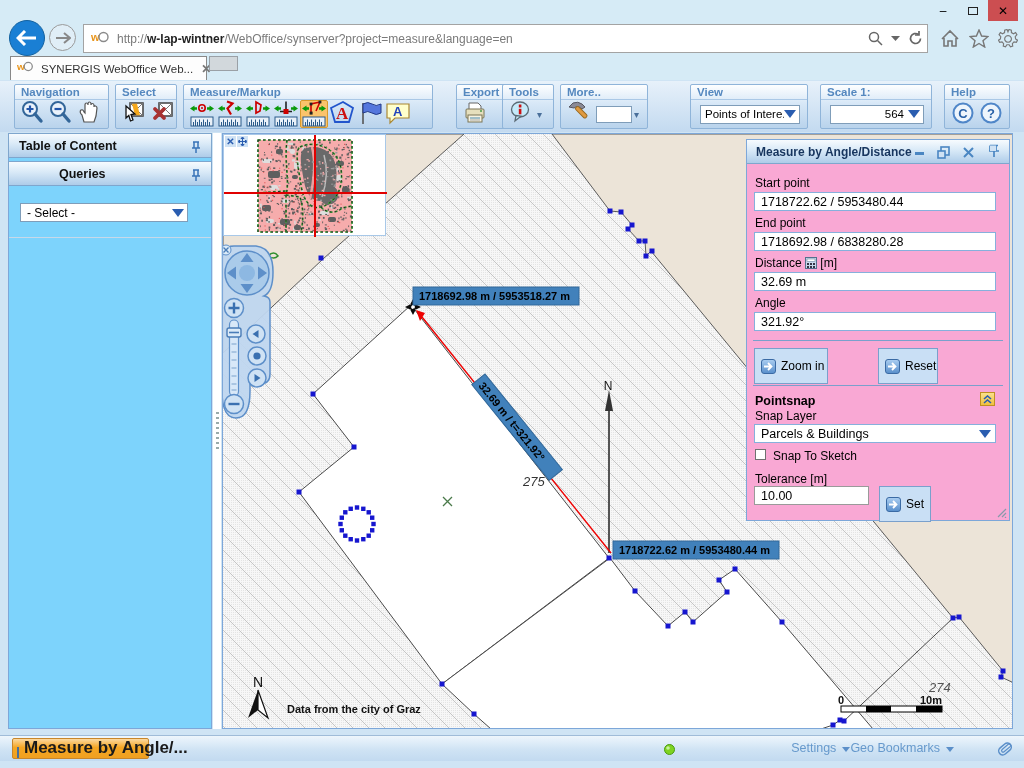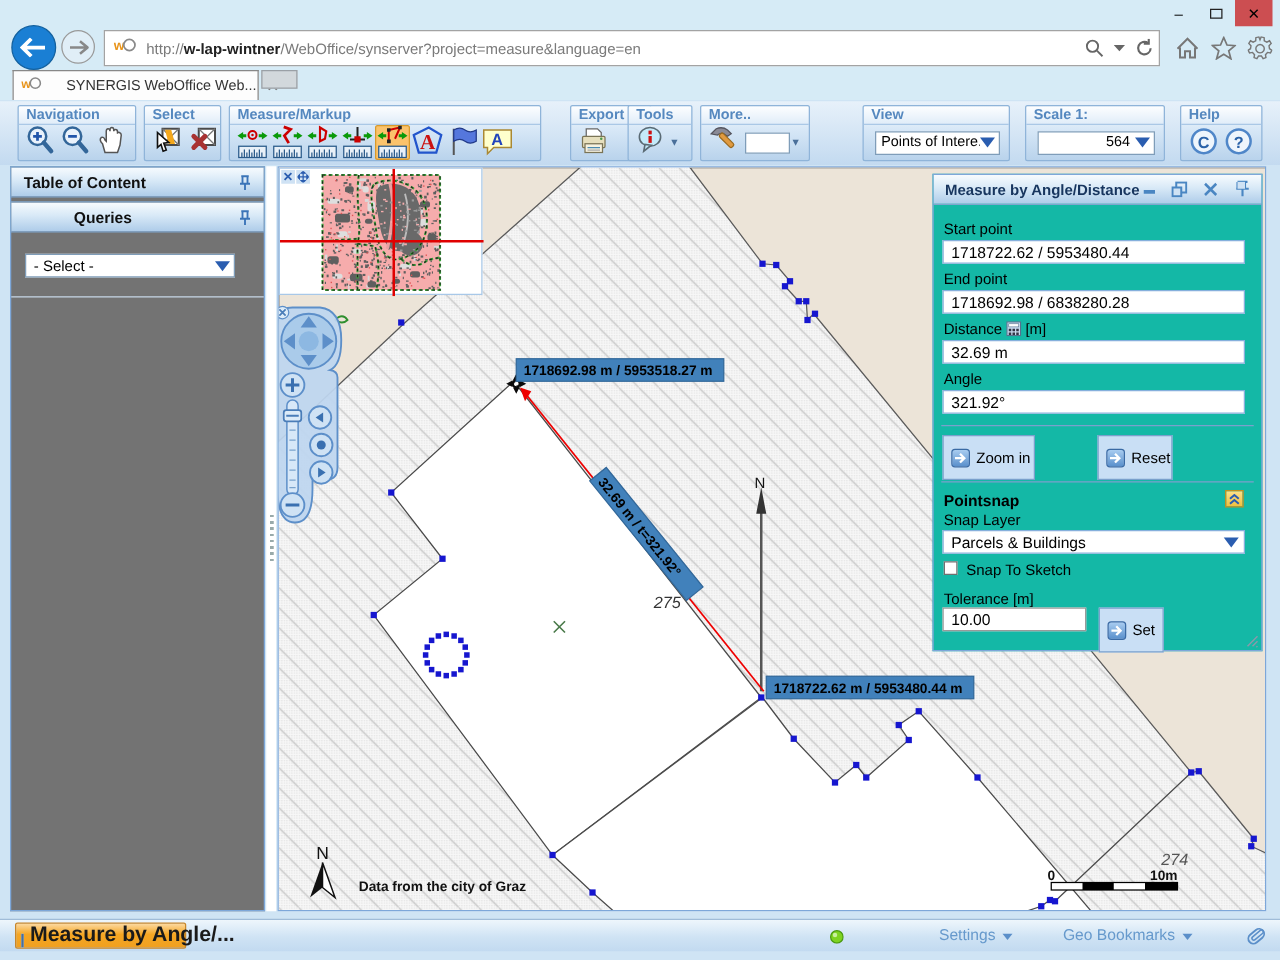--- a/index.html
+++ b/index.html
@@ -16,21 +16,21 @@
 #addr { position:absolute; left:83px; top:24px; width:845px; height:29px; background:#fff;
   border:1px solid #a3a3a3; display:flex; align-items:center; }
 #addr .fav { margin:0 6px 0 7px; }
 #addr .url { font-size:12px; color:#7a7a7a; white-space:nowrap; }
 #addr .url b { color:#222; font-weight:bold; }
 #addricons { position:absolute; right:4px; top:0; height:27px; display:flex; align-items:center; gap:8px; color:#666; }
 #chromeicons { position:absolute; left:936px; top:24px; width:86px; height:29px; display:flex; align-items:center; justify-content:space-around; }
 
 #tab { position:absolute; left:10px; top:56px; width:197px; height:24px; background:#fdfdfd;
   border:1px solid #888; border-bottom:none; display:flex; align-items:center; }
-#tab .txt { font-size:11.5px; color:#333; margin-left:18px; white-space:nowrap; }
+#tab .txt { font-size:11.5px; color:#333; margin-left:6px; white-space:nowrap; }
 #tab .x { margin-left:8px; color:#777; font-size:12px; font-weight:bold; }
 #tabstub { position:absolute; left:209px; top:56px; width:29px; height:15px; background:#d2d8dc; border:1px solid #9aa0a6; }
 
 #pagebg { position:absolute; left:0; top:80px; width:1024px; height:688px; background:#cfe4f4; }
 #toolbar { position:absolute; left:0; top:81px; width:1024px; height:51px;
   background:linear-gradient(#e7f1fa,#c3daf0); }
 .grp { position:absolute; top:3px; height:45px; border:1px solid #8fb4d9; border-radius:2px;
   background:linear-gradient(#fdfeff,#d8e8f7 42%,#b9d3ec); }
 .gt { font-size:11.5px; font-weight:bold; color:#5588bf; padding:1px 0 0 6px; height:15px;
   border-bottom:1px solid #aac8e6; }
@@ -38,21 +38,21 @@
 .ic { display:inline-flex; width:28px; height:28px; align-items:center; justify-content:center; }
 .ic.on { background:#fbc36b; border:1px solid #d89a2c; border-radius:2px; }
 .caret { color:#4a6f9a; font-size:10px; margin-left:2px; }
 .mini { display:inline-block; width:36px; height:17px; background:#fff; border:1px solid #7f9db9; margin-left:3px; }
 .seld { display:inline-flex; margin-left:5px; width:calc(100% - 12px); height:19px; background:#fff;
   border:1px solid #7f9db9; align-items:center; }
 .seltxt { flex:1; font-size:11.5px; color:#000; padding:0 4px; white-space:nowrap; overflow:hidden; }
 .dtri { flex:0 0 auto; width:0; height:0; border-left:6px solid transparent; border-right:6px solid transparent;
   border-top:8px solid #2a5db0; margin-right:3px; }
 
-#sidebar { position:absolute; left:8px; top:133px; width:204px; height:596px; background:#737373;
+#sidebar { position:absolute; left:8px; top:133px; width:204px; height:596px; background:#7dd3fc;
   border:1px solid #7da7d9; }
 .shead { position:relative; height:25px; background:linear-gradient(#f7fbfe,#d8e9f7 45%,#aecce9);
   border:1px solid #7fa6cd; margin:-1px -1px 0 -1px; }
 .shead + .shead { margin-top:3px;padding-left:40px; }
 .shead .t { font-size:12.5px; font-weight:bold; color:#111; padding:5px 0 0 10px; }
 .pin { position:absolute; right:10px; top:6px; }
 #qsep { position:absolute; left:0; right:0; top:103px; border-top:1px solid #c8d8e8; }
 #qsel { position:absolute; left:11px; top:69px; width:168px; height:19px; background:#fff;
   border:1px solid #7f9db9; display:flex; align-items:center; }
 #qsel .qt { flex:1; font-size:12px; padding-left:6px; }
@@ -61,21 +61,21 @@
   background:repeating-linear-gradient(#9aa 0 2px, transparent 2px 5px); }
 
 #map { position:absolute; left:222px; top:133px; width:791px; height:596px; background:#fff;
   border:1px solid #7da7d9; overflow:hidden; }
 #overview { position:absolute; left:0px; top:0px; width:163px; height:102px; background:#fff;
   border:1px solid #a8c8e8; }
 #ovbtns { position:absolute; left:1px; top:1px; display:flex; gap:1px; }
 #ovbtns div { width:11px; height:11px; background:#cfe2f4; color:#2a5db0; font-size:10px; font-weight:bold;
   display:flex; align-items:center; justify-content:center; }
 
-#panel { position:absolute; left:746px; top:139px; width:264px; height:382px; background:#14b8a6;
+#panel { position:absolute; left:746px; top:139px; width:264px; height:382px; background:#f9a8d4;
   border:1px solid #7da7d9; }
 #ptitle { position:relative; height:24px; background:linear-gradient(#f7fbfe,#d8e9f7 45%,#aecce9); border-bottom:1px solid #7fa6cd;
   display:flex; align-items:center; }
 #ptitle .t { font-size:12px; font-weight:bold; color:#17355e; padding-left:9px; flex:1; }
 #pbody { position:absolute; left:0; top:24px; right:0; bottom:0; font-size:12px; color:#000; }
 .plabel { position:absolute; left:8px; }
 .pinput { position:absolute; left:7px; width:242px; height:19px; background:#fff; border:1px solid #86b0dc;
   font-size:12.5px; padding:2px 0 0 6px; }
 .pbtn { position:absolute; white-space:nowrap; height:36px; background:#c9dff5; border:1px solid #7aa0cc; display:flex;
   align-items:center; font-size:12px; }
@@ -84,21 +84,21 @@
 .psep { position:absolute; left:6px; right:6px; border-top:1px solid #7aa0cc; }
 
 #taskbar { position:absolute; left:0; top:735px; width:1024px; height:26px;
   background:linear-gradient(#eef6fc,#cfe3f4 55%,#c2daf0); border-top:1px solid #a0bcd8; }
 #tbtn { position:absolute; white-space:nowrap; left:12px; top:2px; width:137px; height:21px;
   background:linear-gradient(#fcd9a0,#f5a623 45%,#f0a020); border:1px solid #c8862a; border-radius:2px;
   display:flex; align-items:flex-end; font-size:17px; font-weight:bold; color:#1a1a1a; }
 #tbtn .wi { width:14px; height:11px; background:#fff; border:1px solid #4a6f9a; margin:0 5px 0 4px; }
 #tbtn .wi div { height:3px; background:#3a74b8; }
 #tright { position:absolute; right:70px; top:5px; font-size:12.5px; color:#6699cc; }
-#tright span { margin-left:40px; }
+#tright span { }
 .tcaret { display:inline-block; width:0; height:0; border-left:4px solid transparent;
   border-right:4px solid transparent; border-top:5px solid #5b8fc9; margin-left:5px; }
 </style></head>
 <body>
 
 <div id="winbtns">
  <div class="wb">–</div>
  <div class="wb">
       <span style="display:inline-block;width:10px;height:8px;border:1.5px solid #222"></span>
     </div>

